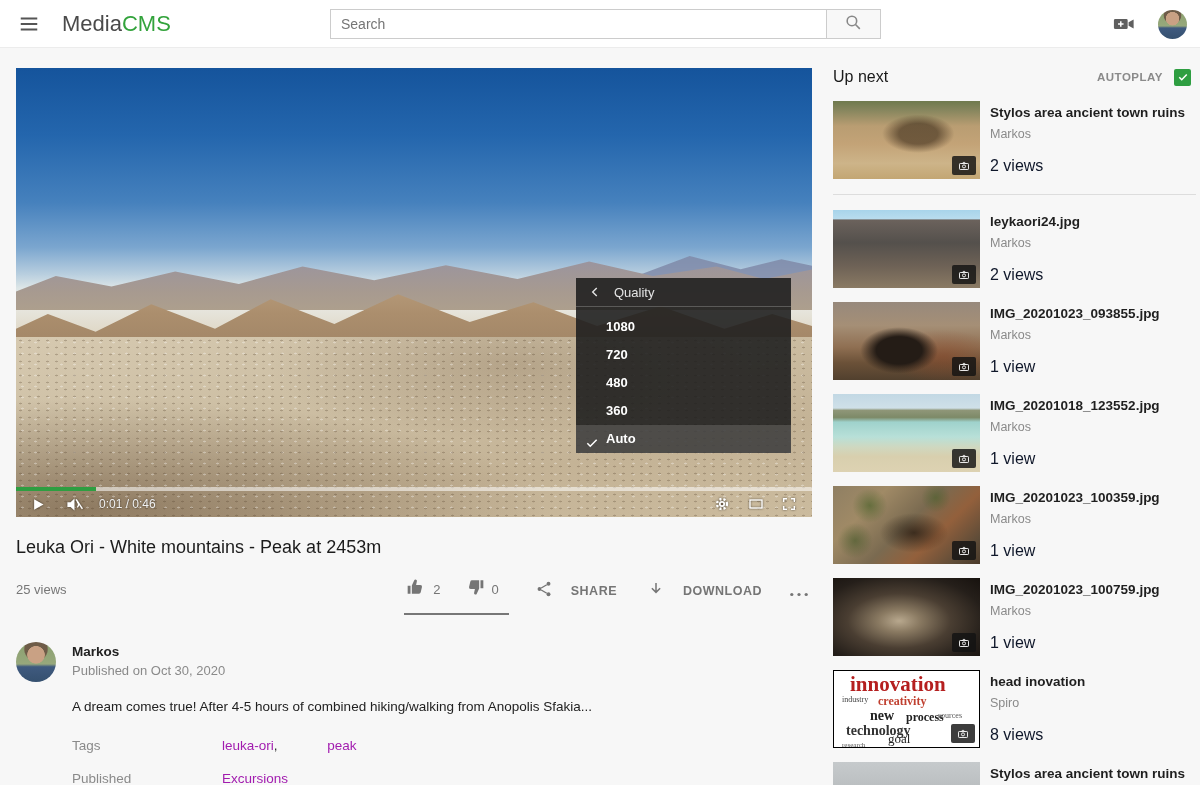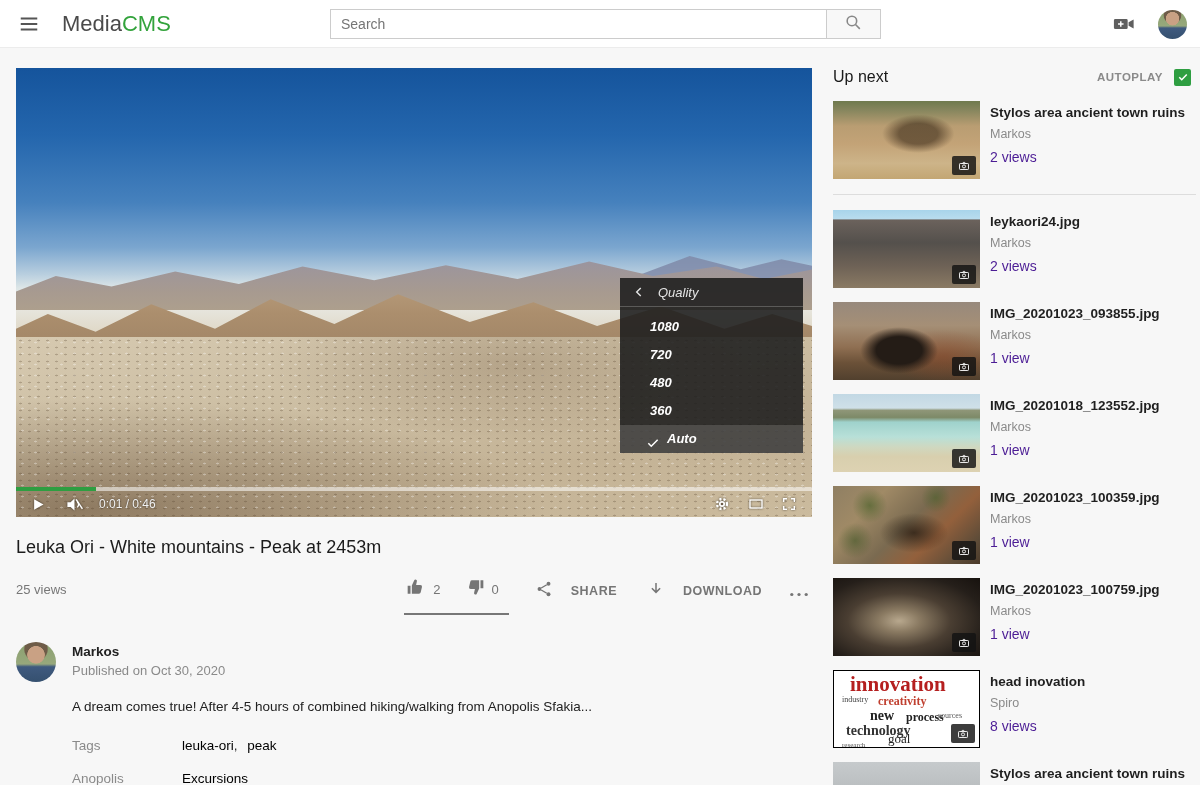--- a/index.html
+++ b/index.html
@@ -43,26 +43,26 @@
       radial-gradient(ellipse at 8% 95%, rgba(86,62,40,.5) 0%, transparent 45%),
       radial-gradient(ellipse at 62% 15%, rgba(120,95,70,.28) 0%, transparent 35%),
       linear-gradient(170deg,#d6c9b0 0%,#cdbfa4 35%,#c4b396 70%,#cbbb9e 100%); }
   .fg::after { content:""; position:absolute; inset:0; opacity:.75;
     background-image:
       radial-gradient(rgba(80,60,40,.38) 1px, transparent 1.4px),
       radial-gradient(rgba(255,255,255,.45) 1px, transparent 1.3px);
     background-size:9px 7px, 13px 11px; }
 
   
-  .qmenu { position:absolute; top:210px; right:9px; width:183px; background:rgba(30,30,30,.89); color:#fff; z-index:5;font-style:italic; }
+  .qmenu { position:absolute; top:210px; right:21px; width:215px; background:rgba(30,30,30,.89); color:#fff; z-index:5; }
   .qmenu-header { display:flex; align-items:center; height:29px; border-bottom:1px solid rgba(255,255,255,.22); color:#e4e4e4; font-size:13px; cursor:pointer; }
   .qmenu-header .chev { width:14px; height:14px; margin:0 12px 0 12px; }
   .qmenu-list { padding:6px 0 0 0; }
   .qmenu-item { height:28px; line-height:28px; padding-left:30px; font-size:13px; font-weight:bold; color:#fff; cursor:pointer; }
-  .qmenu-item.selected { background:rgba(255,255,255,.14); padding-left:17px; display:flex; align-items:center; height:28px; }
+  .qmenu-item.selected { background:rgba(255,255,255,.14); padding-left:0; display:flex; align-items:center; height:28px; }
   .qmenu-item.selected .check { width:14px; height:14px; margin:0 7px 0 9px; }
 
   
   .seekbar { position:absolute; left:0; right:0; bottom:26px; height:4px; background:rgba(255,255,255,.55); cursor:pointer; }
   .seek-played { width:10%; height:100%; background:#2e9e41; }
   .controls { position:absolute; left:0; right:0; bottom:0; height:26px; display:flex; align-items:center; color:#fff; }
   .controls svg { filter:drop-shadow(0 0 1px rgba(0,0,0,.6)); }
   .ctrl-play { width:15px; height:15px; margin-left:15px; cursor:pointer; }
   .ctrl-mute { width:19px; height:19px; margin-left:19px; cursor:pointer; }
   .ctrl-time { margin-left:15px; font-size:12px; color:#f2f2f2; text-shadow:0 0 2px rgba(0,0,0,.6); }
@@ -92,39 +92,39 @@
       radial-gradient(circle at 50% 32%, #c9a184 0%, #c9a184 25%, transparent 27%),
       radial-gradient(circle at 50% 18%, #6e5c48 0%, #6e5c48 29%, transparent 32%),
       linear-gradient(180deg,#8ba06f 0%,#97a87c 55%,#3f5a7f 62%,#35506f 100%); }
   .author-info { margin-left:16px; padding-top:2px; }
   .author-name { font-size:13.5px; font-weight:bold; color:#212121; cursor:pointer; }
   .published { font-size:13px; color:#8a8a8a; margin-top:4px; }
   .description { margin:17px 0 0 56px; font-size:13.5px; color:#222; }
   .attr-row { display:flex; margin:24px 0 0 56px; font-size:13.5px; align-items:baseline; }
   .attr-row.category { margin-top:18px; }
   .attr-label { width:110px; color:#8a8a8a; }
-  .tag-link { color:#000000; cursor:pointer; text-decoration:none; }
+  .tag-link { color:#a21caf; cursor:pointer; text-decoration:none;margin-left:40px; }
   .tag-sep { color:#333; margin-right:6px; }
 
   
   .side-header { display:flex; align-items:center; margin-bottom:15px; padding-right:5px; }
   .upnext-title { font-size:16px; color:#1a1a1a; }
   .autoplay-label { margin-left:auto; font-size:11.5px; font-weight:bold; color:#8a8a8a; letter-spacing:.5px; }
   .autoplay-check { width:17px; height:17px; background:#2e9e41; border-radius:2px; margin-left:11px; display:flex; align-items:center; justify-content:center; cursor:pointer; }
   .autoplay-check svg { width:12px; height:12px; }
 
   .upnext-item { display:flex; margin-bottom:14px; cursor:pointer; }
   .upnext-item.first { border-bottom:1px solid #ddd; padding-bottom:15px; margin-bottom:15px; }
   .thumb { width:147px; height:78px; position:relative; flex:none; overflow:hidden; }
   .badge { position:absolute; right:4px; bottom:4px; width:24px; height:19px; background:rgba(18,18,18,.82); border-radius:2px; display:flex; align-items:center; justify-content:center; color:#fff; }
   .badge svg { width:14px; height:12px; }
   .item-info { margin-left:10px; padding-top:3px; }
   .item-title { font-size:13.5px; font-weight:bold; color:#1f1f1f; line-height:17px; }
   .item-author { font-size:12.5px; color:#8a8a8a; margin-top:6px; }
-  .item-views { font-size:14px; color:#4c1d95; margin-top:8px; }
+  .item-views { font-size:16px; color:#0f172a; margin-top:16px; }
 
   .t1 { background: radial-gradient(ellipse at 58% 42%, rgba(45,30,15,.55) 0%, rgba(45,30,15,.55) 16%, transparent 30%),
        linear-gradient(180deg,#6f7a4e 0%,#87865e 12%,#b99d72 32%,#c3a377 55%,#cdb489 80%,#c3a673 100%); }
   .t2 { background: linear-gradient(180deg,#a8d4ea 0%,#b8dcee 11%,#6b625c 13%,#54504c 42%,#6e6256 72%,#8a7a64 100%); }
   .t3 { background: radial-gradient(ellipse at 45% 62%, #241c16 0%, #241c16 20%, transparent 34%),
        radial-gradient(ellipse at 75% 70%, rgba(140,70,40,.5) 0%, transparent 35%),
        linear-gradient(180deg,#97897c 0%,#a58f76 30%,#8f6f52 58%,#6b5138 78%,#51402e 100%); }
   .t4 { background: linear-gradient(180deg,#c2d8e4 0%,#cfe0e8 18%,#8f9678 21%,#7d8a68 30%,#9fd2cc 36%,#b8e0d8 55%,#cfd8c0 68%,#d8cfae 80%,#ddd2b2 100%); }
   .t5 { background: radial-gradient(circle at 25% 25%, rgba(70,95,40,.65) 0%, transparent 14%),
        radial-gradient(circle at 70% 15%, rgba(70,95,40,.55) 0%, transparent 12%),
@@ -322,21 +322,21 @@
 
     <div class="attr-row">
       <div class="attr-label">Tags</div>
       <div>
         <span class="tag-link">leuka-ori</span><span class="tag-sep">,</span>
         <span class="tag-link">peak</span>
       </div>
     </div>
 
     <div class="attr-row category">
-      <div class="attr-label">Anopolis</div>
+      <div class="attr-label">Published</div>
       <div><span class="tag-link">Excursions</span></div>
     </div>
 
   </div>
 
   <div class="side-col">
     <div class="side-header">
       <span class="upnext-title">Up next</span>
       <span class="autoplay-label">AUTOPLAY</span>
       <span class="autoplay-check">

